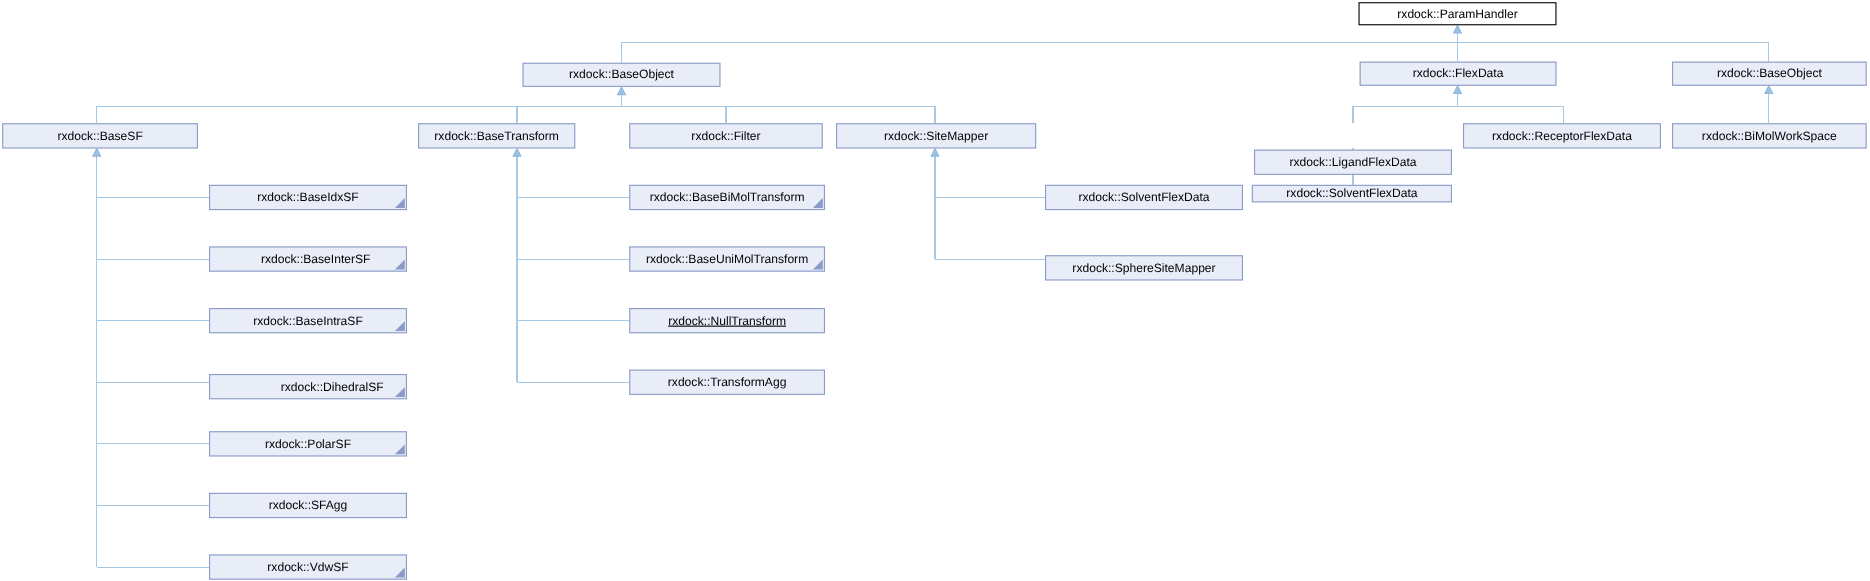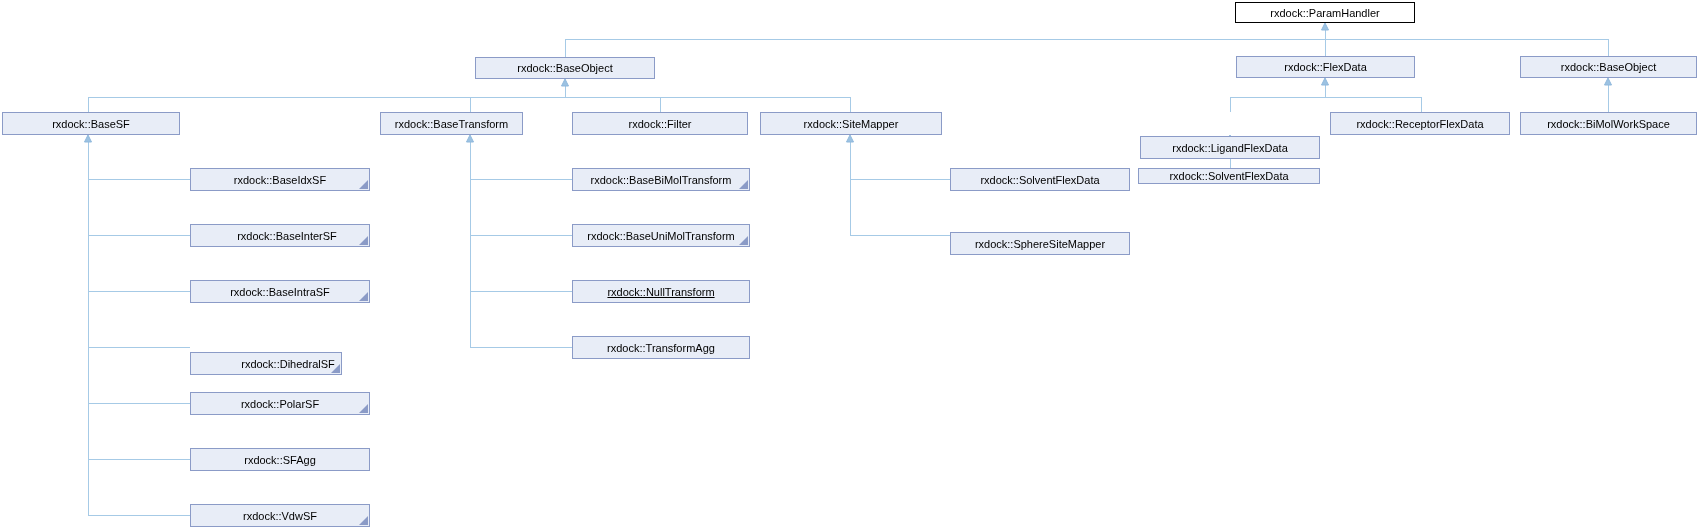--- a/index.html
+++ b/index.html
@@ -134,21 +134,21 @@
     <span class="corner"></span>
   </div>
   <div class="node" style="left:190px;top:224px;width:180px;height:23px;padding-left:14px;">
     <span>rxdock::BaseInterSF</span>
     <span class="corner"></span>
   </div>
   <div class="node" style="left:190px;top:280px;width:180px;height:23px;">
     <span>rxdock::BaseIntraSF</span>
     <span class="corner"></span>
   </div>
-  <div class="node" style="left:190px;top:352px;width:152px;height:23px;padding-left:44px;">
+  <div class="node" style="left:190px;top:340px;width:180px;height:23px;padding-left:44px;">
     <span>rxdock::DihedralSF</span>
     <span class="corner"></span>
   </div>
   <div class="node" style="left:190px;top:392px;width:180px;height:23px;">
     <span>rxdock::PolarSF</span>
     <span class="corner"></span>
   </div>
   <div class="node" style="left:190px;top:448px;width:180px;height:23px;">rxdock::SFAgg</div>
   <div class="node" style="left:190px;top:504px;width:180px;height:23px;">
     <span>rxdock::VdwSF</span>

